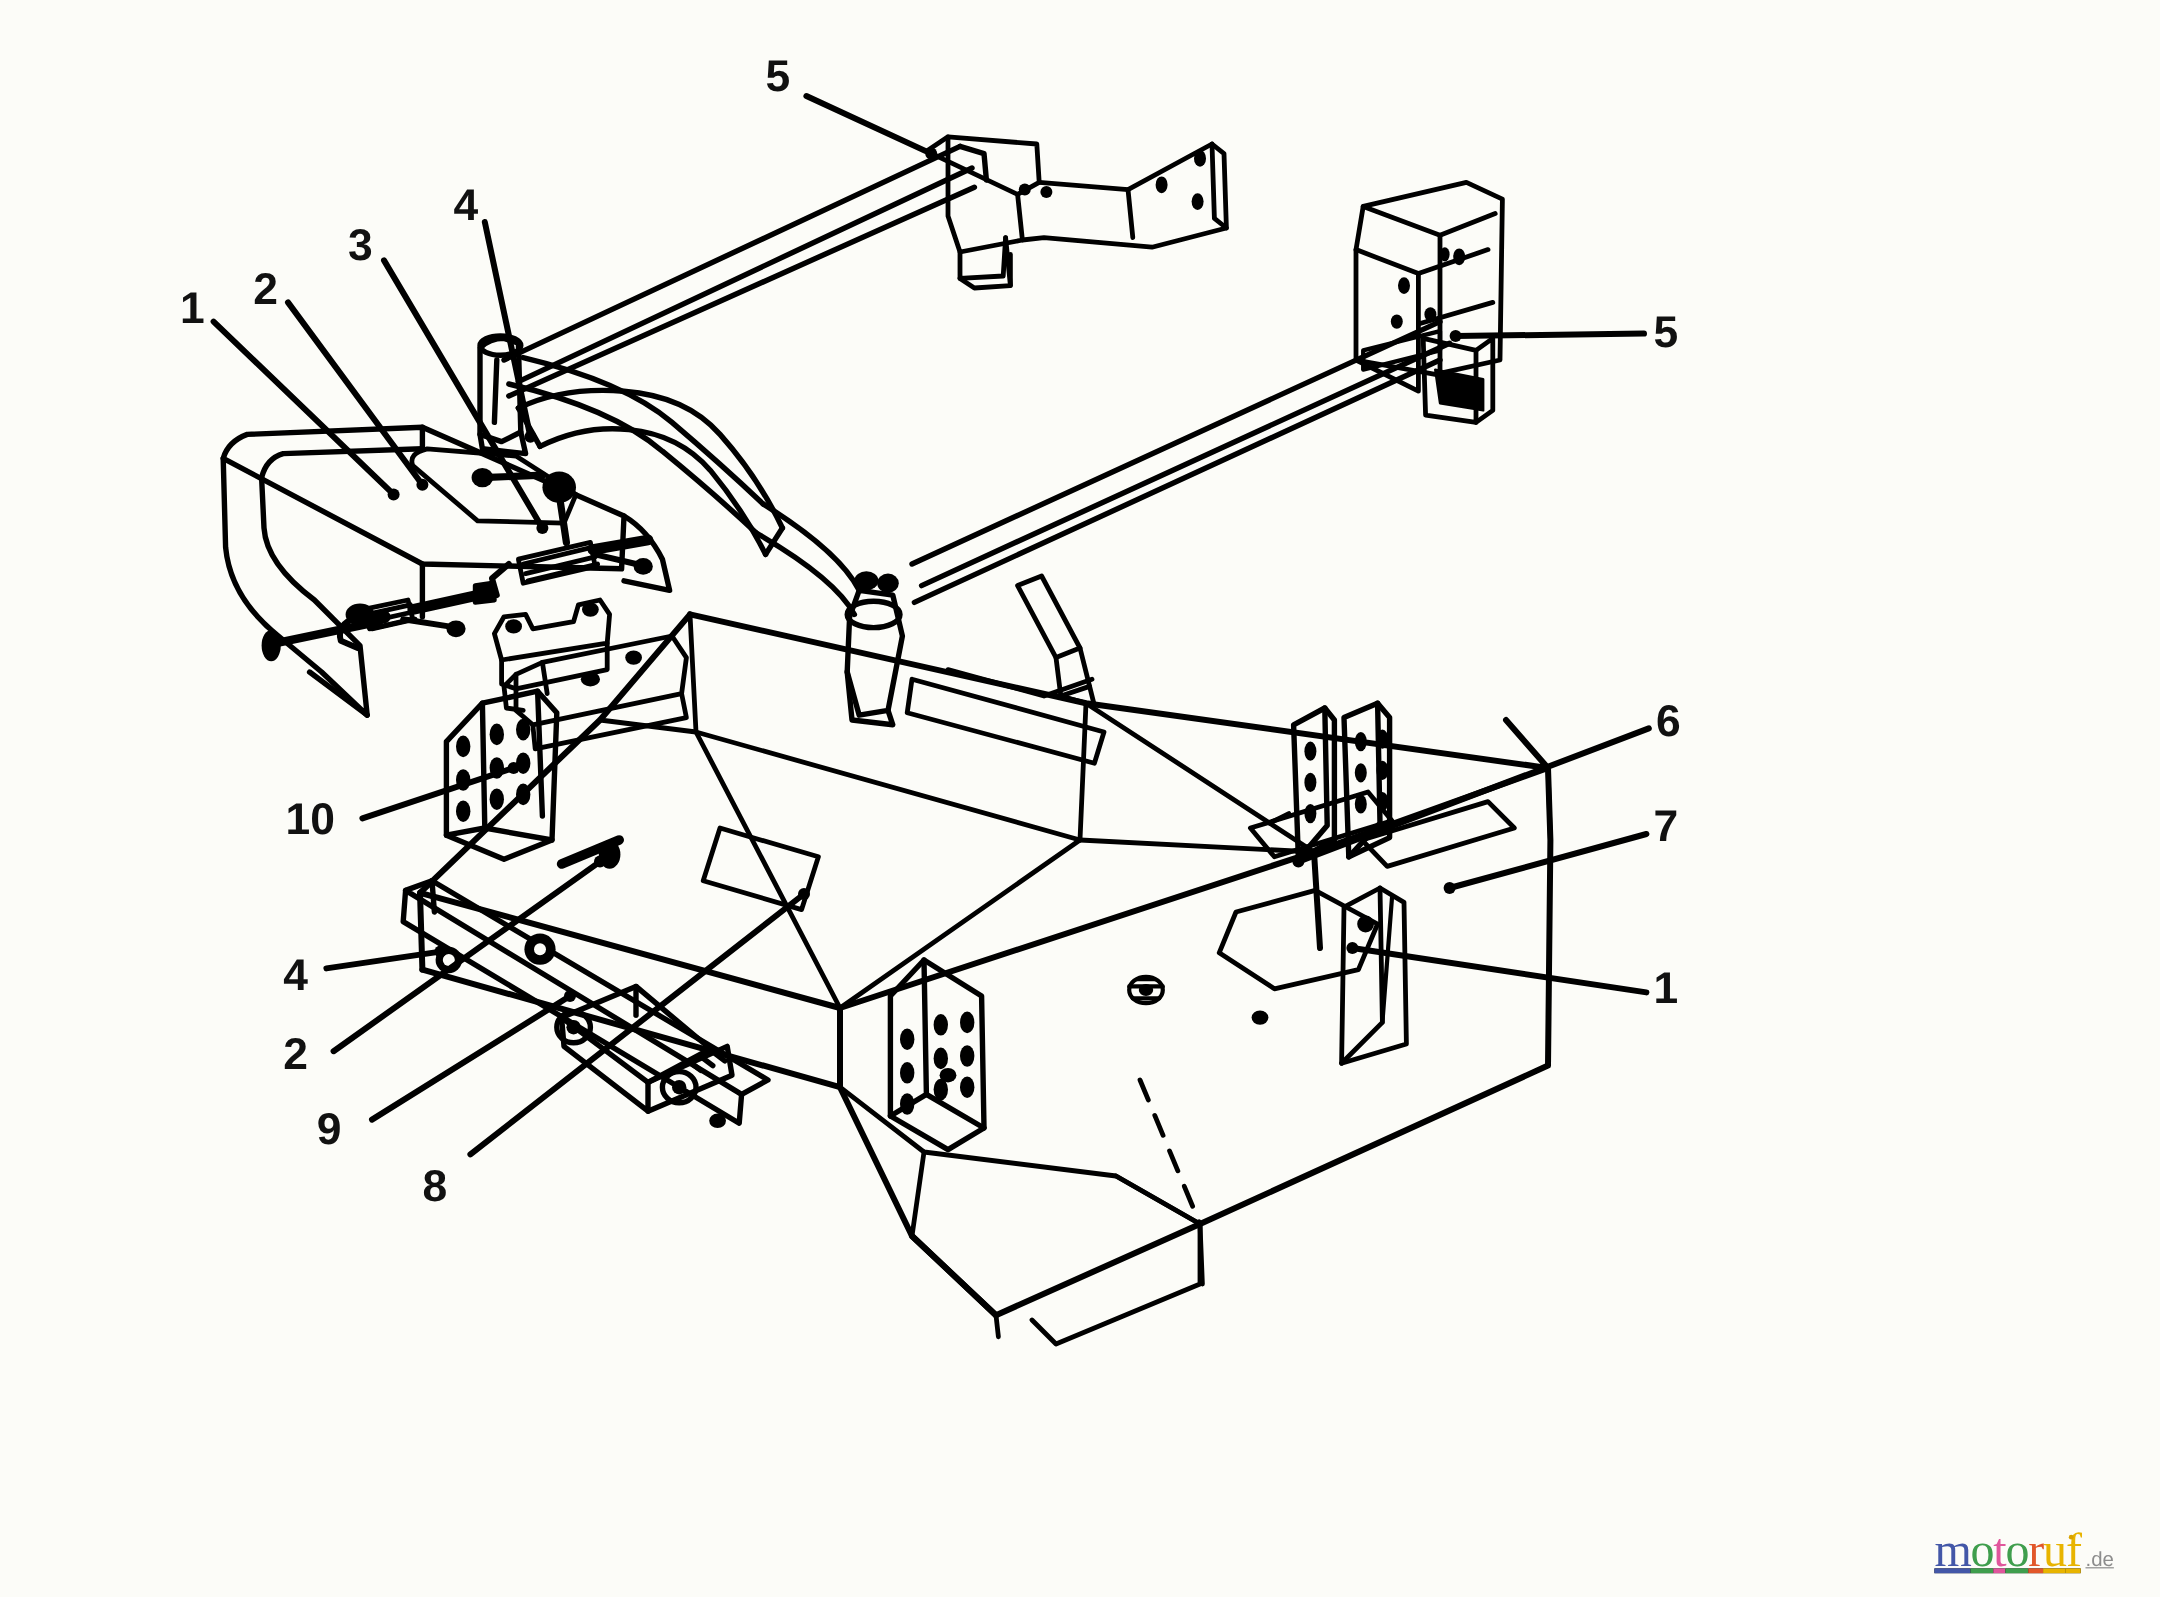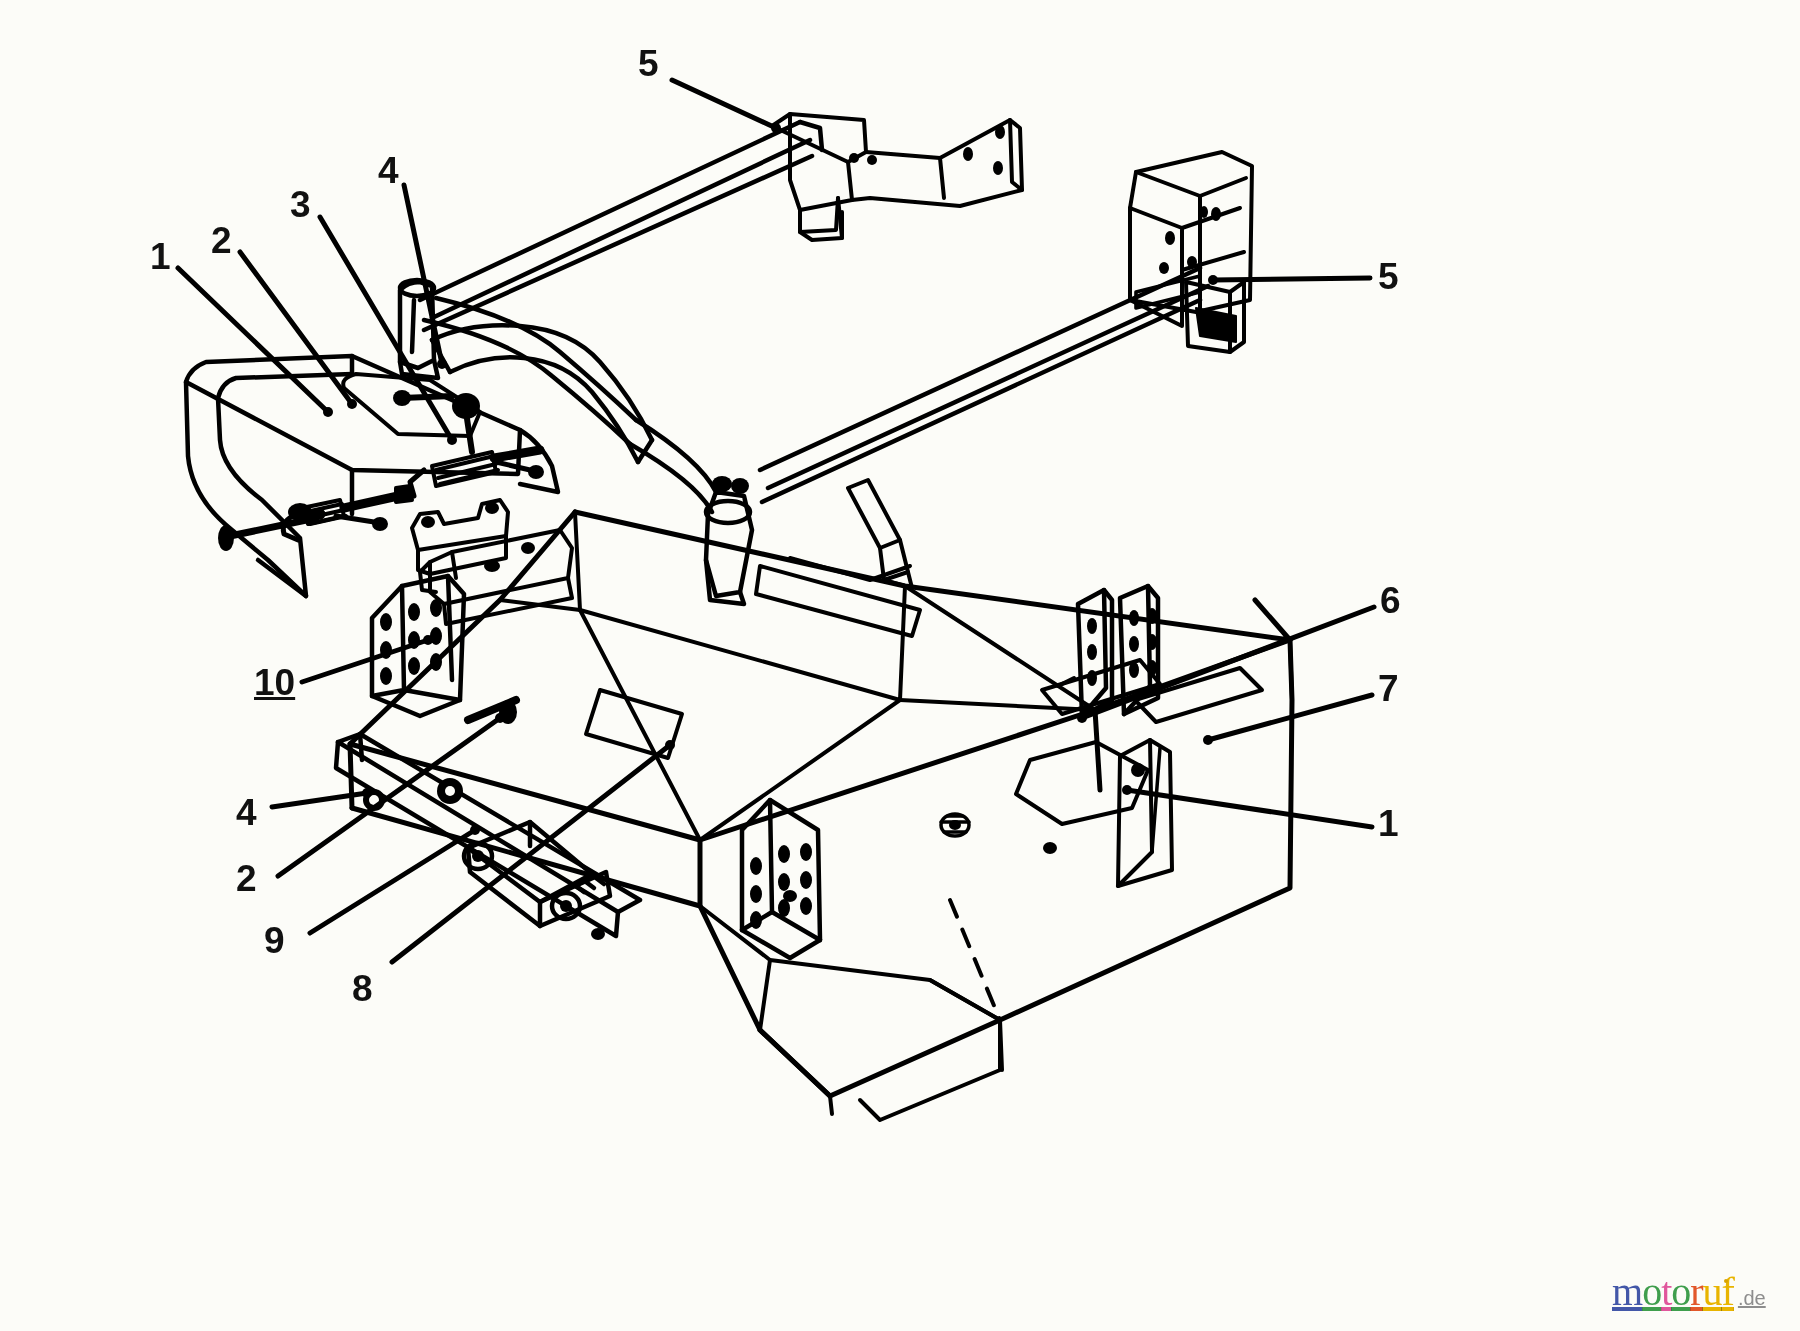--- a/index.html
+++ b/index.html
@@ -27,21 +27,21 @@
   .wm{
     position:absolute;
     left:1612px;top:1272px;
     font-family:"Liberation Serif", serif;
     font-size:40px;
     letter-spacing:-1px;
     line-height:1;
     user-select:none;
   }
   .wm span{display:inline;text-decoration:underline;}
-  .wm .suffix{font-size:20px;color:#8d8d8d;font-family:"Liberation Sans",sans-serif;letter-spacing:0;}
+  .wm .suffix{font-size:17px;color:#8d8d8d;font-family:"Liberation Sans",sans-serif;letter-spacing:0;}
   .wm .dot{
     display:inline-block;width:4px;height:4px;border-radius:50%;
     background:#d9a300;position:relative;top:-22px;left:-10px;
   }
 </style>
 </head>
 <body style="background: rgb(252, 252, 248);">
 
 <div id="stage">
   <svg viewBox="0 0 1800 1331" xmlns="http://www.w3.org/2000/svg">
@@ -362,21 +362,21 @@
   <div class="callout-layer" id="callout-labels">
       <div class="callout" style="left: 150px; top: 238px;">1</div>
       <div class="callout" style="left: 211px; top: 222px;">2</div>
       <div class="callout" style="left: 290px; top: 186px;">3</div>
       <div class="callout" style="left: 378px; top: 152px;">4</div>
       <div class="callout" style="left: 638px; top: 45px;">5</div>
       <div class="callout" style="left: 1378px; top: 258px;">5</div>
       <div class="callout" style="left: 1380px; top: 582px;">6</div>
       <div class="callout" style="left: 1378px; top: 670px;">7</div>
       <div class="callout" style="left: 1378px; top: 805px;">1</div>
-      <div class="callout" style="left: 254px; top: 664px; text-decoration: underline;">10</div>
+      <div class="callout" style="left: 238px; top: 664px;">10</div>
       <div class="callout" style="left: 236px; top: 794px;">4</div>
       <div class="callout" style="left: 236px; top: 860px;">2</div>
       <div class="callout" style="left: 264px; top: 922px;">9</div>
       <div class="callout" style="left: 352px; top: 970px;">8</div>
     </div>
 </div>
 
 <div class="wm">
   <span id="wm-letters"><span style="color: rgb(67, 87, 168);">m</span><span style="color: rgb(63, 158, 77);">o</span><span style="color: rgb(224, 86, 156);">t</span><span style="color: rgb(63, 158, 77);">o</span><span style="color: rgb(226, 87, 42);">r</span><span style="color: rgb(232, 180, 0);">u</span><span style="color: rgb(232, 180, 0);">f</span></span><span class="dot"></span><span class="suffix" id="wm-suffix">.de</span>
 </div>

